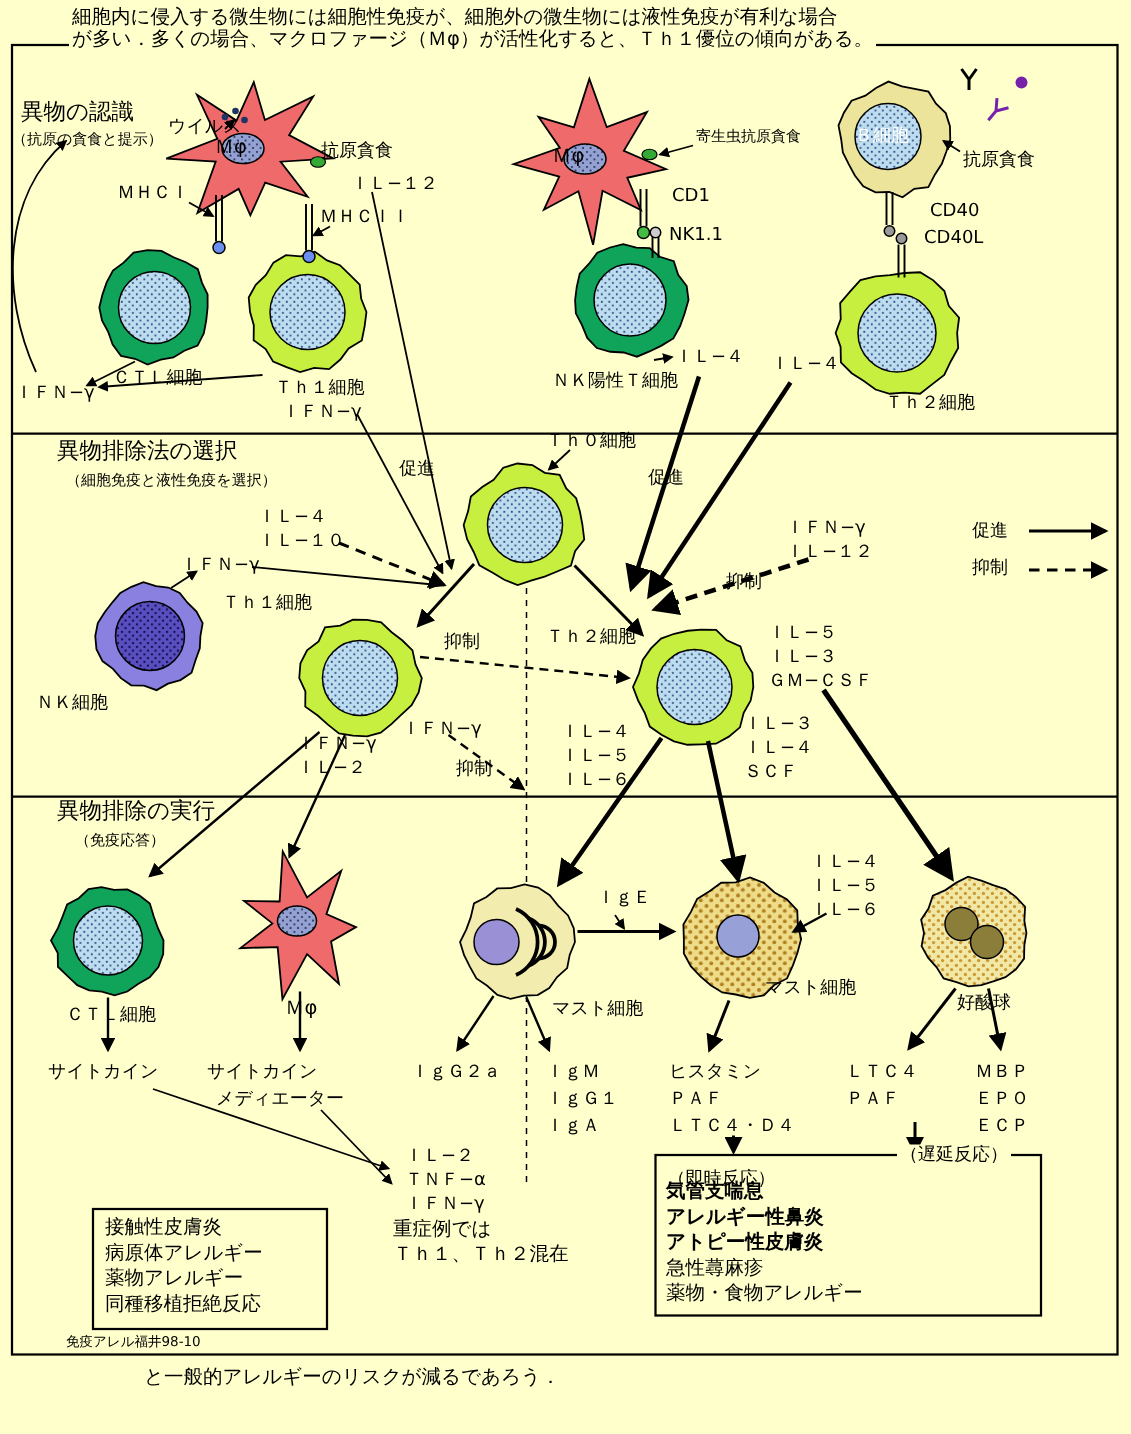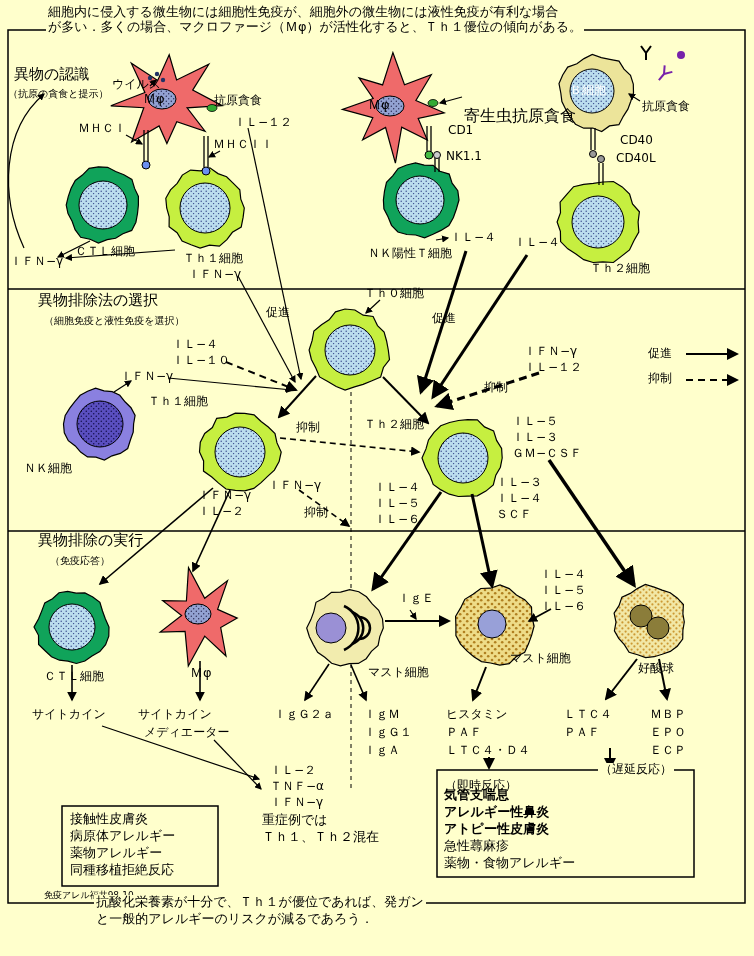--- a/index.html
+++ b/index.html
@@ -263,21 +263,21 @@
       <div class="lbl" style="left: 143px; top: 92px; font-size: 13px;">Ｍφ</div>
       <div class="lbl" style="left: 214px; top: 94px; font-size: 12px;">抗原貪食</div>
       <div class="lbl" style="left: 78px; top: 122px; font-size: 12px;">ＭＨＣＩ</div>
       <div class="lbl" style="left: 213px; top: 138px; font-size: 12px;">ＭＨＣＩＩ</div>
       <div class="lbl" style="left: 234px; top: 116px; font-size: 12px;">ＩＬ−１２</div>
       <div class="lbl" style="left: 75px; top: 245px; font-size: 12px;">ＣＴＬ細胞</div>
       <div class="lbl" style="left: 183px; top: 252px; font-size: 12px;">Ｔｈ１細胞</div>
       <div class="lbl" style="left: 10px; top: 255px; font-size: 12px;">ＩＦＮ−γ</div>
       <div class="lbl" style="left: 188px; top: 268px; font-size: 12px;">ＩＦＮ−γ</div>
       <div class="lbl" style="left: 368px; top: 98px; font-size: 13px;">Ｍφ</div>
-      <div class="lbl" style="left: 464px; top: 107px; font-size: 16px;">寄生虫抗原貪食</div>
+      <div class="lbl" style="left: 464px; top: 86px; font-size: 10px;">寄生虫抗原貪食</div>
       <div class="lbl" style="left: 448px; top: 124px; font-size: 12px;">CD1</div>
       <div class="lbl" style="left: 446px; top: 150px; font-size: 12px;">NK1.1</div>
       <div class="lbl" style="left: 368px; top: 247px; font-size: 12px;">ＮＫ陽性Ｔ細胞</div>
       <div class="lbl" style="left: 450px; top: 231px; font-size: 12px;">ＩＬ−４</div>
       <div class="lbl" style="left: 570px; top: 84px; font-size: 12px; color: rgb(255, 255, 255);">Ｂ細胞</div>
       <div class="lbl" style="left: 642px; top: 100px; font-size: 12px;">抗原貪食</div>
       <div class="lbl" style="left: 620px; top: 134px; font-size: 12px;">CD40</div>
       <div class="lbl" style="left: 616px; top: 152px; font-size: 12px;">CD40L</div>
       <div class="lbl" style="left: 514px; top: 236px; font-size: 12px;">ＩＬ−４</div>
       <div class="lbl" style="left: 590px; top: 262px; font-size: 12px;">Ｔｈ２細胞</div>
@@ -343,16 +343,15 @@
       <div class="lbl" style="left: 70px; top: 812px; font-size: 13px;">接触性皮膚炎</div>
       <div class="lbl" style="left: 70px; top: 829px; font-size: 13px;">病原体アレルギー</div>
       <div class="lbl" style="left: 70px; top: 846px; font-size: 13px;">薬物アレルギー</div>
       <div class="lbl" style="left: 70px; top: 863px; font-size: 13px;">同種移植拒絶反応</div>
       <div class="lbl" style="left: 270px; top: 764px; font-size: 12px;">ＩＬ−２</div>
       <div class="lbl" style="left: 270px; top: 780px; font-size: 12px;">ＴＮＦ−α</div>
       <div class="lbl" style="left: 270px; top: 796px; font-size: 12px;">ＩＦＮ−γ</div>
       <div class="lbl" style="left: 262px; top: 813px; font-size: 13px;">重症例では</div>
       <div class="lbl" style="left: 262px; top: 830px; font-size: 13px;">Ｔｈ１、Ｔｈ２混在</div>
       <div class="lbl" style="left: 44px; top: 890px; font-size: 9px;">免疫アレル福井98-10</div>
-      <div class="lbl bg" style="left: 94px; top: 895px; font-size: 13px;">抗酸化栄養素が十分で、Ｔｈ１が優位であれば、発ガン</div>
       <div class="lbl bg" style="left: 94px; top: 912px; font-size: 13px;">と一般的アレルギーのリスクが減るであろう．</div>
     </div>
 </div>
 
 </body></html>

